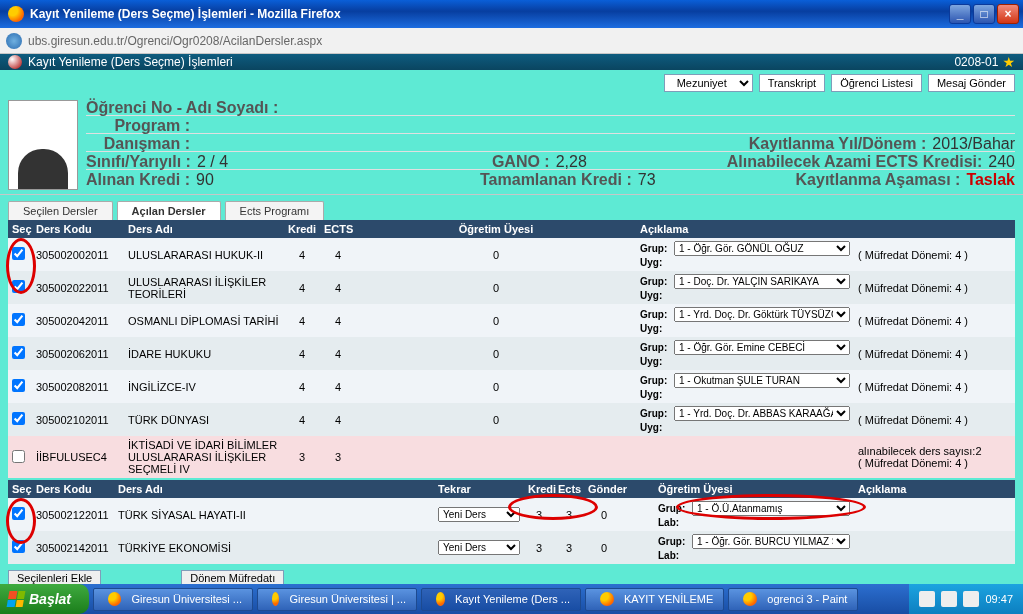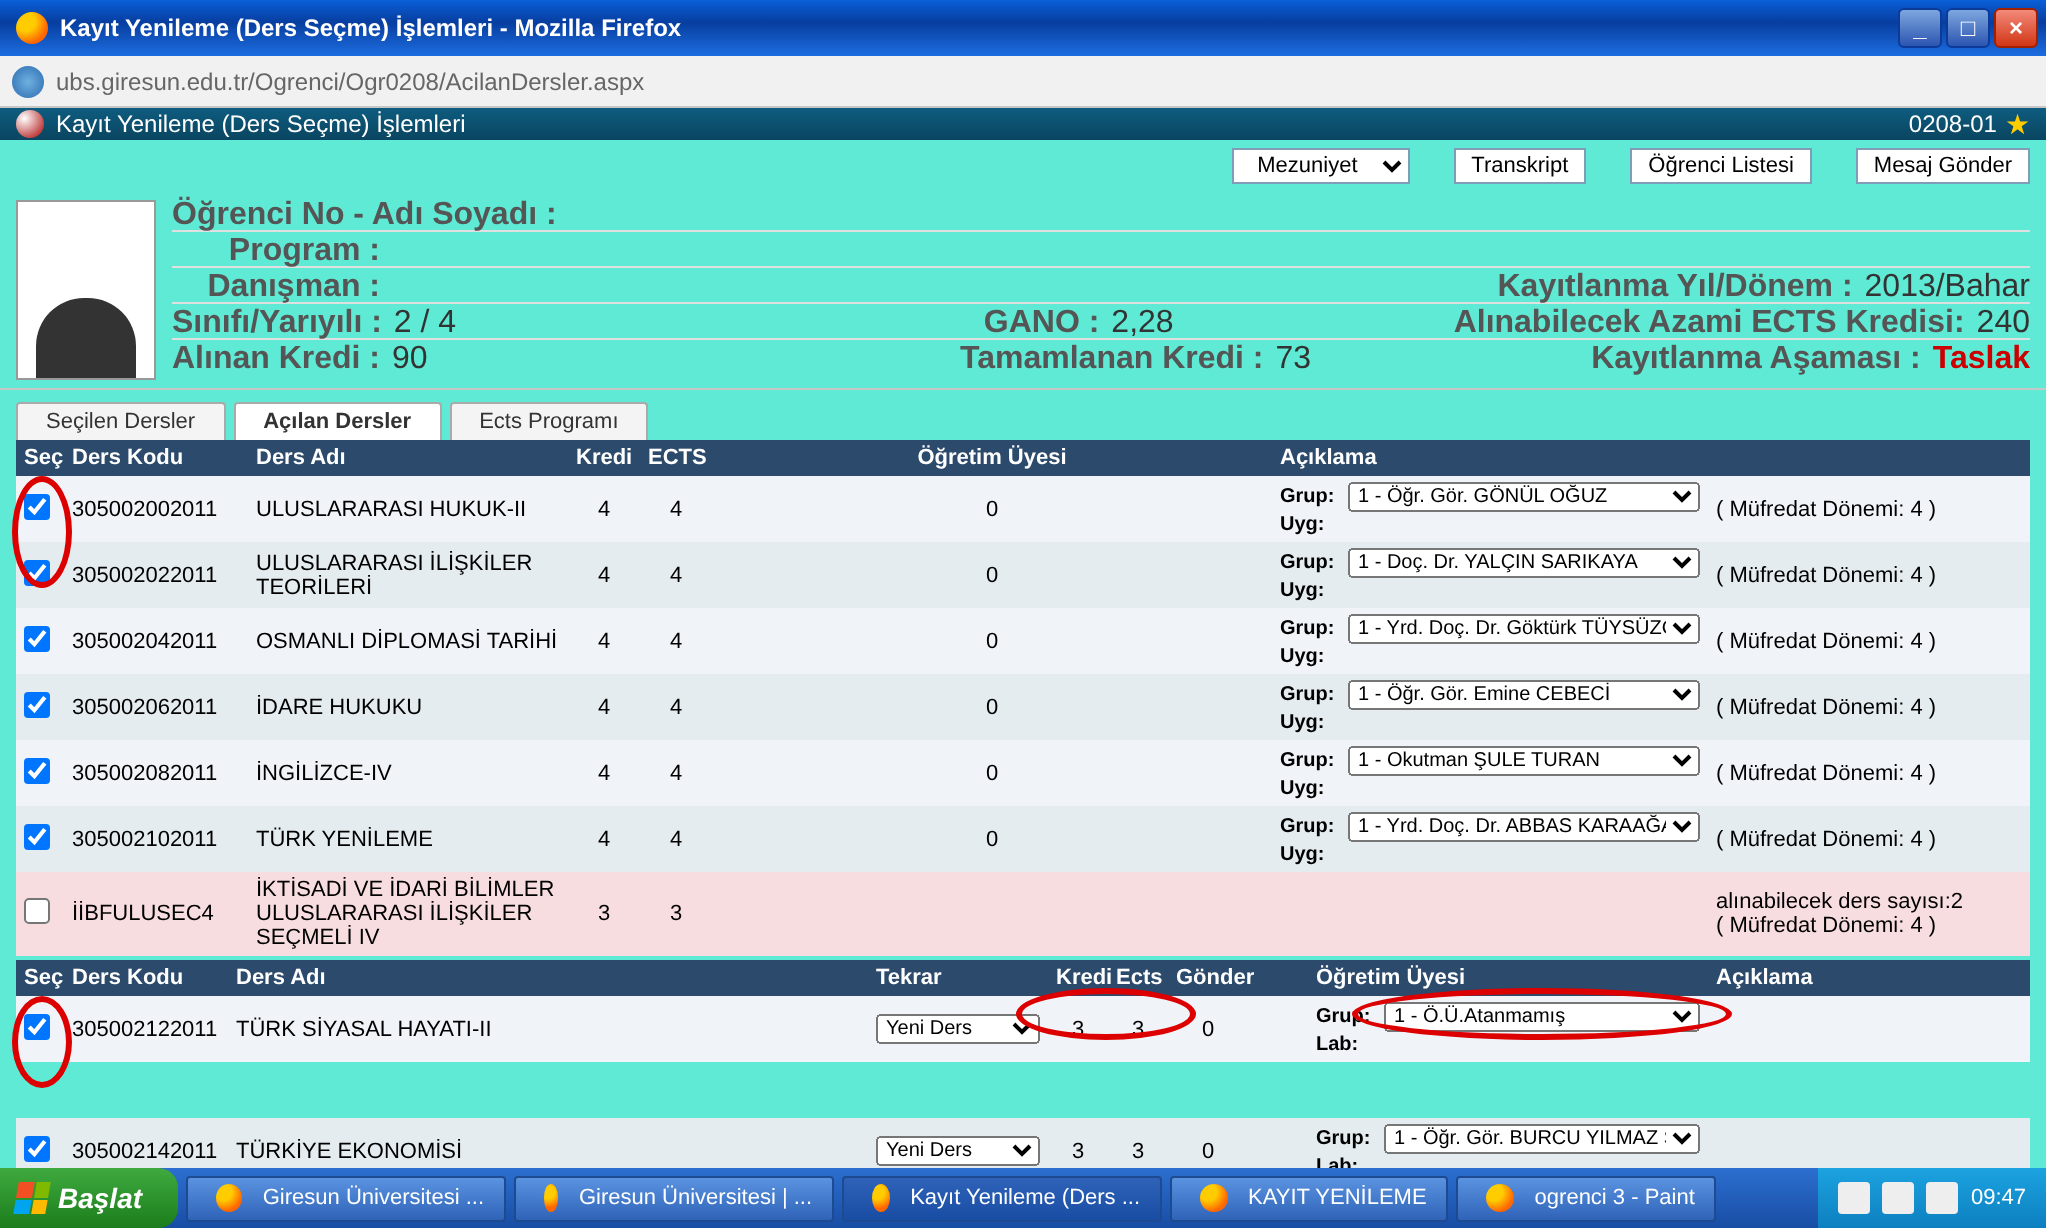--- a/index.html
+++ b/index.html
@@ -18,21 +18,21 @@
 .addr-input { flex:1; border:none; background:transparent; font-size:12px; color:#666; outline:none; }
 
 .content { flex:1; overflow:hidden; background:#5eead4; display:flex; flex-direction:column; }
 
 .pagehdr { height:23px; background:linear-gradient(#0e5c7f,#0a4560); color:#fff; display:flex; align-items:center; padding:0 8px; }
 .pagehdr .bullet { width:14px; height:14px; background:radial-gradient(circle at 30% 30%,#fff,#aa0000); border-radius:50%; margin-right:6px; }
 .pagehdr .ptitle { flex:1; font-size:12px; }
 .pagehdr .pcode { font-size:12px; }
 .pagehdr .star { color:#ffcc00; margin-left:4px; font-size:14px; }
 
-.ctrlrow { padding:4px 8px; display:flex; justify-content:flex-end; gap:22px; }
+.ctrlrow { padding:4px 8px; display:flex; justify-content:flex-end; gap:6px; }
 .ctrlrow select,.ctrlrow button,.btn { font-size:11px; padding:1px 8px; background:#fff; border:1px solid #7f9db9; }
 .btn { background:#efefef; cursor:pointer; }
 
 .info { display:flex; padding:4px 8px; gap:8px; border-bottom:1px solid #c7c7c7; }
 .avatar { width:70px; height:90px; background:#fff; border:1px solid #999; display:flex; align-items:flex-end; justify-content:center; }
 .avatar .body { width:50px; height:40px; background:#333; border-radius:24px 24px 0 0; }
 .info-rows { flex:1; display:flex; flex-direction:column; gap:2px; }
 .irow { display:flex; font-size:16px; height:16px; align-items:center; border-bottom:1px solid #e0e0e0; }
 .irow.noborder { border:none; }
 .ilabel { min-width:110px; text-align:right; padding-right:6px; font-weight:bold; color:#555; }
@@ -58,21 +58,21 @@
 .grp { display:flex; flex-direction:column; gap:1px; font-size:10px; }
 .grp .line { display:flex; align-items:center; gap:4px; }
 .grp .lbl { font-weight:bold; min-width:30px; }
 
 .circle { position:absolute; border:3px solid #d00; border-radius:50%; pointer-events:none; }
 
 .grid2hdr,.g2row { display:grid; grid-template-columns:24px 82px 320px 90px 30px 30px 40px 30px 200px 120px; align-items:center; }
 .grid2hdr { background:#2c4a6b; color:#fff; font-size:11px; font-weight:bold; }
 .grid2hdr > div,.g2row > div { padding:3px 4px; }
 .g2row { background:#f0f4f8; font-size:11px; }
-.g2row.odd { background:#e5ecef;margin-top:28px; }
+.g2row.odd { background:#e5ecef; }
 
 .bottombtns { padding:6px 8px; display:flex; gap:80px; }
 
 .taskbar { height:30px; background:linear-gradient(#2c6fd0,#184da4); display:flex; align-items:center; color:#fff; font-size:11px; }
 .start { height:100%; background:linear-gradient(#3faa3f,#1b7d1b); display:flex; align-items:center; padding:0 18px 0 8px; font-weight:bold; font-style:italic; font-size:14px; border-radius:0 10px 10px 0; gap:5px; }
 .windows-logo { width:16px;height:16px;display:grid;grid-template-columns:1fr 1fr;grid-template-rows:1fr 1fr;gap:1px;transform:skewX(-10deg); }
 .windows-logo span:nth-child(1){background:#f25022;} .windows-logo span:nth-child(2){background:#7fba00;} .windows-logo span:nth-child(3){background:#00a4ef;} .windows-logo span:nth-child(4){background:#ffb900;}
 .task { height:23px; margin-left:4px; padding:0 10px; background:linear-gradient(#5a93e0,#2f63b8); border:1px solid #1d4a90; border-radius:2px; display:flex; align-items:center; gap:4px; font-size:11px; max-width:160px; overflow:hidden; white-space:nowrap; }
 .task.active { background:linear-gradient(#2f63b8,#184da4); }
 .tray { margin-left:auto; height:100%; background:linear-gradient(#1ca3e0,#0d7fc0); padding:0 10px; display:flex; align-items:center; gap:6px; }
@@ -258,21 +258,21 @@
               </div>
               <div class="line">
                 <span class="lbl">Uyg:</span>
               </div>
             </div>
     <div style="white-space:pre-line">( Müfredat Dönemi: 4 )</div>
           </div>
           <div class="grow odd">
     <div><input type="checkbox" class="chk" checked="" style=""></div>
     <div>305002102011</div>
-    <div>TÜRK YENİLEME</div>
+    <div>TÜRK DÜNYASI</div>
     <div style="text-align:center">4</div>
     <div style="text-align:center">4</div>
     <div style="grid-column:span 2;text-align:center">0</div>
     <div class="grp">
               <div class="line">
                 <span class="lbl">Grup:</span>
                 <select class="sel"><option>1 - Yrd. Doç. Dr. ABBAS KARAAĞAÇLI</option></select>
               </div>
               <div class="line">
                 <span class="lbl">Uyg:</span>

